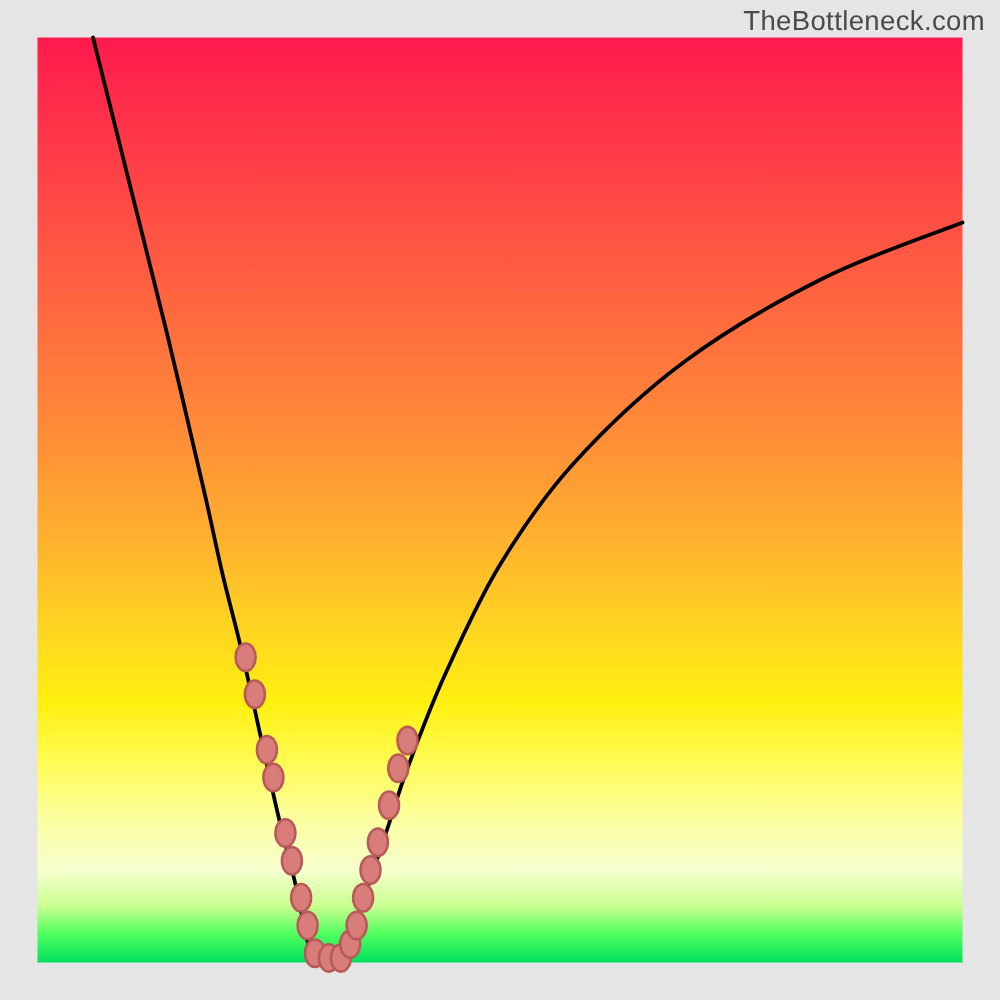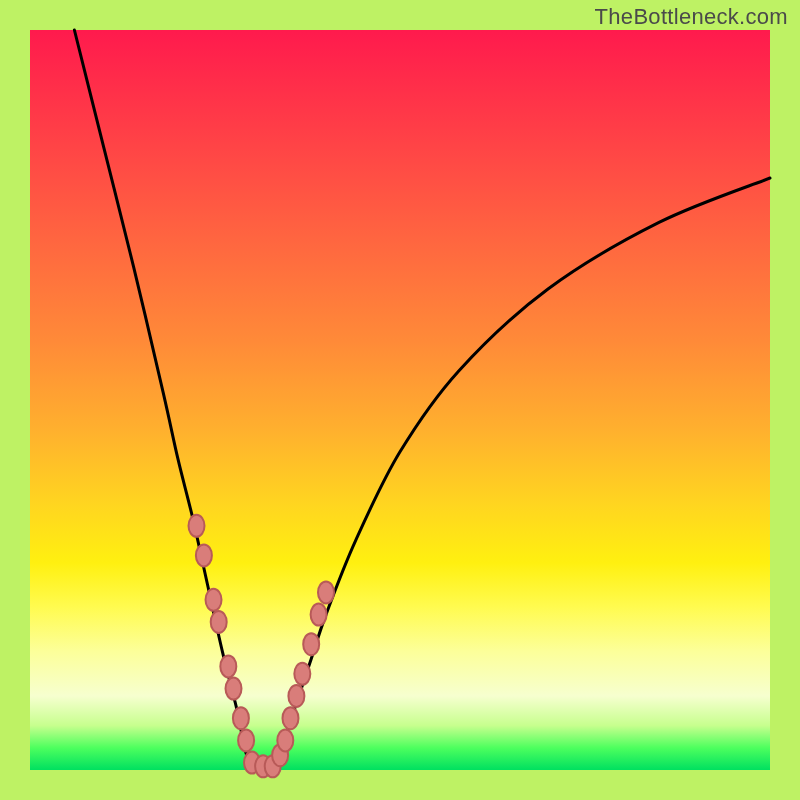--- a/index.html
+++ b/index.html
@@ -8,21 +8,21 @@
     width: 800px;
     height: 800px;
     overflow: hidden;
     font-family: Arial, Helvetica, sans-serif;
     background: #000;
   }
   .frame {
     position: relative;
     width: 800px;
     height: 800px;
-    background: #bef264;
+    background: #e5e5e5;
   }
   .plot-area {
     position: absolute;
     left: 30px;
     top: 30px;
     width: 740px;
     height: 740px;
     
     background: linear-gradient(
       to bottom,

